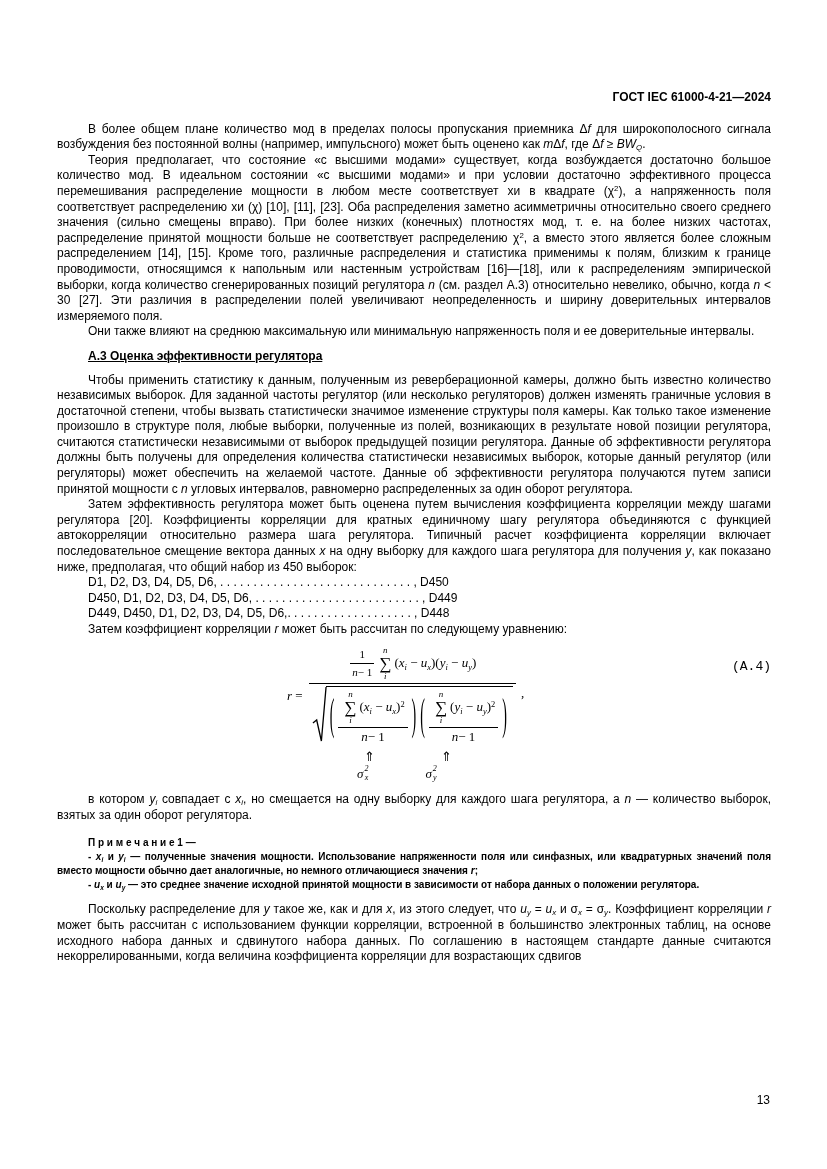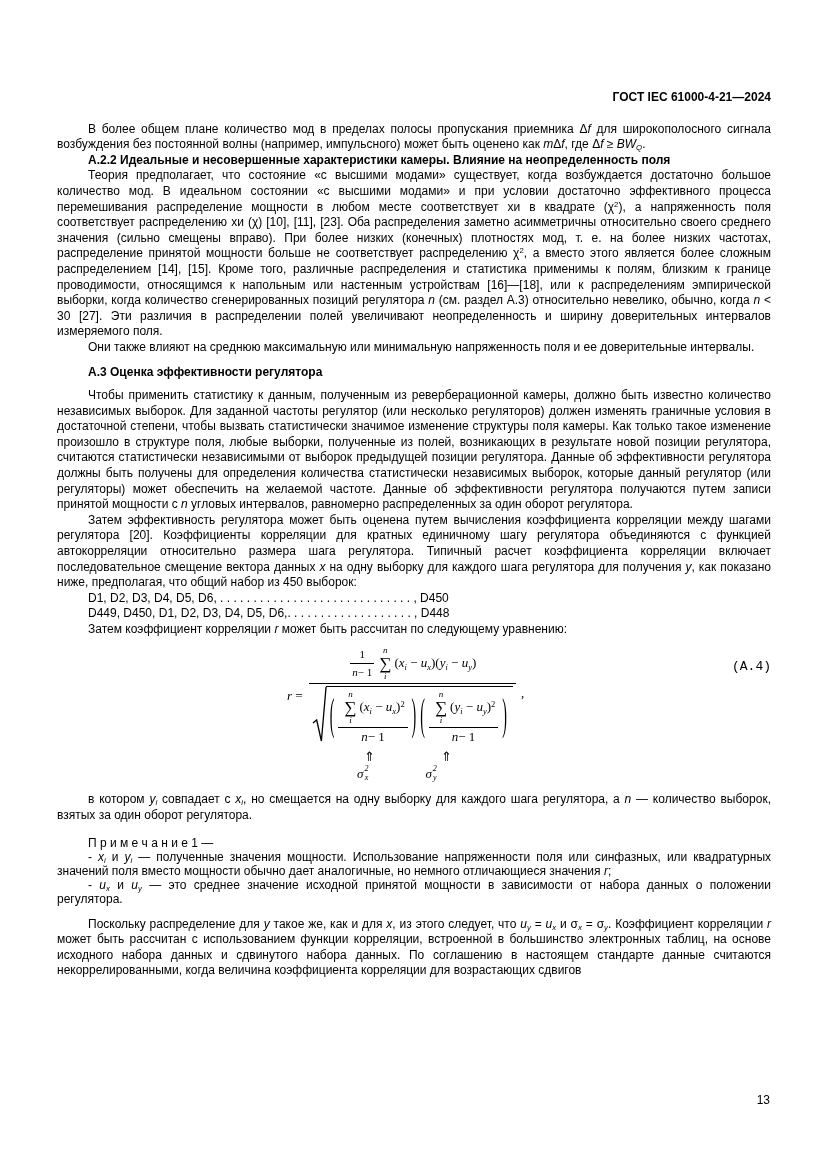--- a/index.html
+++ b/index.html
@@ -8,21 +8,21 @@
   .page {
     position:relative; width:827px; height:1169px; margin:12px auto; background:#ffffff;
     font-family:"Liberation Sans", sans-serif; font-size:12px; line-height:15.6px; color:#000;
     overflow:hidden;
   }
   .content { position:absolute; left:57px; top:78px; width:714px; }
   .doc-header { text-align:right; font-weight:700; margin-bottom:16px; }
   p { margin:0; }
   .para { text-align:justify; text-indent:31px; }
   .heading { font-weight:700; }
-  .h-a3 { margin-top:9px; margin-bottom:8px; }
+  .h-a3 { margin-top:9px; margin-bottom:8px;text-decoration:underline; }
   .d-lines { margin-left:31px; }
   .d-line { white-space:pre; }
   sub { font-size:0.65em; vertical-align:-0.3em; line-height:0; }
   sup { font-size:0.65em; vertical-align:0.5em; line-height:0; }
 
   
   .equation-block { margin:8px 0 10px; font-family:"Liberation Serif", serif; font-size:13px; line-height:1.15; }
   .eq-row { display:flex; align-items:flex-start; }
   .eq-main { display:flex; align-items:center; margin-left:230px; }
   .eq-lhs { margin-right:4px; }
@@ -39,50 +39,50 @@
   .sqrt-svg { flex:none; margin-right:-1px; margin-top:0; }
   .sqrt-content { display:inline-flex; align-items:center; border-top:1.2px solid #000; padding:3px 4px 2px 2px; }
   .bigparen { font-family:"Liberation Serif", serif; display:inline-block; font-size:14px; transform:scaleY(3.1); margin:0 2px; }
   .eq-comma { align-self:center; margin-left:3px; margin-top:-6px; }
   .eq-arrows { display:flex; margin-left:307px; gap:66px; font-size:13px; margin-top:3px; }
   .eq-sigmas { display:flex; margin-left:300px; gap:57px; margin-top:1px; }
   .eq-sigma { display:inline-flex; align-items:center; font-style:italic; font-size:13px; }
   .supsub { display:inline-flex; flex-direction:column; align-items:center; font-size:8px; line-height:8.5px; font-style:italic; margin-left:1px; }
 
   
-  .note-block { font-size:12px; line-height:14.2px; margin-top:12px; margin-bottom:10px; }
+  .note-block { font-size:10px; line-height:14.2px; margin-top:12px; margin-bottom:10px;font-weight:bold; }
   .note-title { text-indent:31px; }
   .note-item { text-align:justify; text-indent:31px; }
 
   .page-number { position:absolute; right:57px; top:1081px; font-size:12px; }
 </style>
 </head>
 <body>
 
 <div class="page">
   <div class="content">
 
     <div class="doc-header">ГОСТ IEC 61000-4-21—2024</div>
 
     <p class="para"><span>В более общем плане количество мод в пределах полосы пропускания приемника Δ</span><span style="font-style: italic;">f</span><span> для широкополосного сигнала возбуждения без постоянной волны (например, импульсного) может быть оценено как </span><span style="font-style: italic;">m</span><span>Δ</span><span style="font-style: italic;">f</span><span>, где Δ</span><span style="font-style: italic;">f</span><span> ≥ </span><span style="font-style: italic;">BW</span><sub style="font-style: italic;">Q</sub><span>.</span></p>
 
-    <p class="para heading">А.2.2 Идеальные и несовершенные характеристики камеры. Влияние на неопределенность поля</p>
 
     <p class="para"><span>Теория предполагает, что состояние «с высшими модами» существует, когда возбуждается достаточно большое количество мод. В идеальном состоянии «с высшими модами» и при условии достаточно эффективного процесса перемешивания распределение мощности в любом месте соответствует хи в квадрате (χ</span><sup>2</sup><span>), а напряженность поля соответствует распределению хи (χ) [10], [11], [23]. Оба распределения заметно асимметричны относительно своего среднего значения (сильно смещены вправо). При более низких (конечных) плотностях мод, т. е. на более низких частотах, распределение принятой мощности больше не соответствует распределению χ</span><sup>2</sup><span>, а вместо этого является более сложным распределением [14], [15]. Кроме того, различные распределения и статистика применимы к полям, близким к границе проводимости, относящимся к напольным или настенным устройствам [16]—[18], или к распределениям эмпирической выборки, когда количество сгенерированных позиций регулятора </span><span style="font-style: italic;">n</span><span> (см. раздел А.3) относительно невелико, обычно, когда </span><span style="font-style: italic;">n</span><span> &lt; 30 [27]. Эти различия в распределении полей увеличивают неопределенность и ширину доверительных интервалов измеряемого поля.</span></p>
 
     <p class="para">Они также влияют на среднюю максимальную или минимальную напряженность поля и ее доверительные интервалы.</p>
 
     <p class="para heading h-a3">А.3 Оценка эффективности регулятора</p>
 
     <p class="para"><span>Чтобы применить статистику к данным, полученным из реверберационной камеры, должно быть известно количество независимых выборок. Для заданной частоты регулятор (или несколько регуляторов) должен изменять граничные условия в достаточной степени, чтобы вызвать статистически значимое изменение структуры поля камеры. Как только такое изменение произошло в структуре поля, любые выборки, полученные из полей, возникающих в результате новой позиции регулятора, считаются статистически независимыми от выборок предыдущей позиции регулятора. Данные об эффективности регулятора должны быть получены для определения количества статистически независимых выборок, которые данный регулятор (или регуляторы) может обеспечить на желаемой частоте. Данные об эффективности регулятора получаются путем записи принятой мощности с </span><span style="font-style: italic;">n</span><span> угловых интервалов, равномерно распределенных за один оборот регулятора.</span></p>
 
     <p class="para"><span>Затем эффективность регулятора может быть оценена путем вычисления коэффициента корреляции между шагами регулятора [20]. Коэффициенты корреляции для кратных единичному шагу регулятора объединяются с функцией автокорреляции относительно размера шага регулятора. Типичный расчет коэффициента корреляции включает последовательное смещение вектора данных </span><span style="font-style: italic;">x</span><span> на одну выборку для каждого шага регулятора для получения </span><span style="font-style: italic;">y</span><span>, как показано ниже, предполагая, что общий набор из 450 выборок:</span></p>
 
     <div class="d-lines">
         <div class="d-line">D1, D2, D3, D4, D5, D6, . . . . . . . . . . . . . . . . . . . . . . . . . . . . . , D450</div>
+        <div class="d-line">D450, D1, D2, D3, D4, D5, D6, . . . . . . . . . . . . . . . . . . . . . . . . . , D449</div>
         <div class="d-line">D449, D450, D1, D2, D3, D4, D5, D6,. . . . . . . . . . . . . . . . . . . , D448</div>
       </div>
 
     <p class="para"><span>Затем коэффициент корреляции </span><span style="font-style: italic;">r</span><span> может быть рассчитан по следующему уравнению:</span></p>
 
     <div class="equation-block">
       <div class="eq-row">
         <div class="eq-main">
           <span class="eq-lhs"><span style="font-style: italic;">r</span><span> =</span></span>
           <span class="frac mainfrac">

